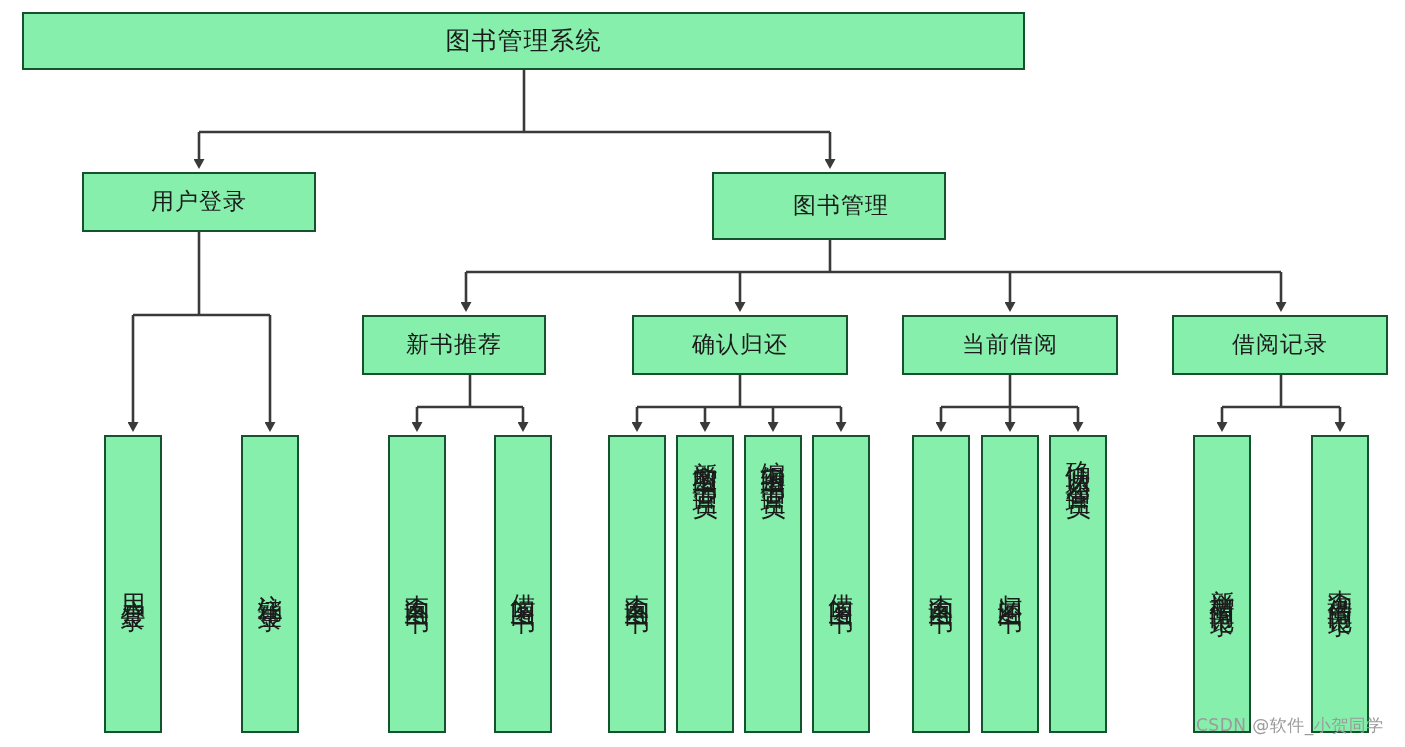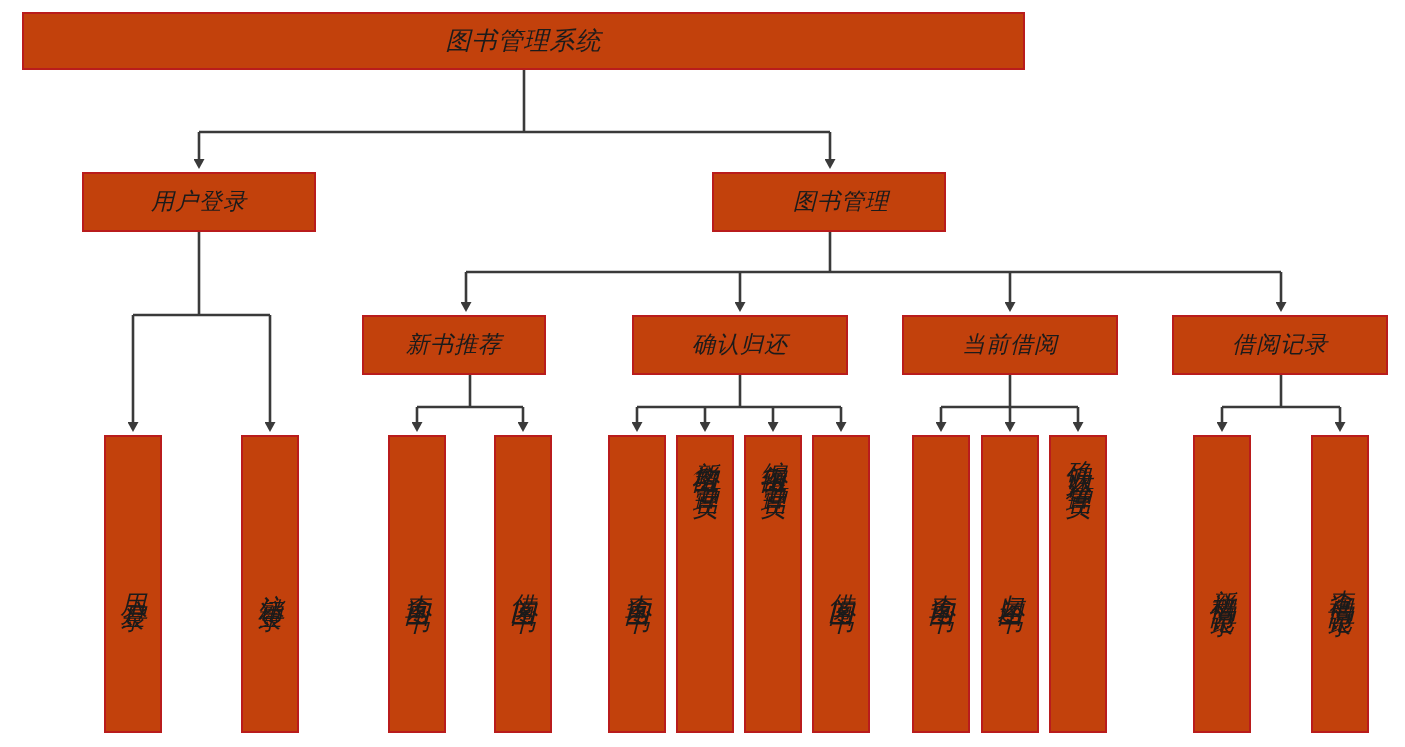--- a/index.html
+++ b/index.html
@@ -22,26 +22,25 @@
     position: absolute;
     left: 0;
     top: 0;
     width: 1405px;
     height: 747px;
     pointer-events: none;
   }
   .node {
     position: absolute;
     box-sizing: border-box;
-    background: #c2410c;
-    border: 2px solid #b91c1c;
+    background: #86efac;
+    border: 2px solid #14532d;
     display: flex;
     align-items: center;
     justify-content: center;
-    font-style: italic;
   }
   .node .lbl {
     color: #1b1b1b;
     text-align: center;
     line-height: 1.18;
     white-space: nowrap;
   }
   
   .h-node .lbl {
     font-size: 23px;
@@ -140,21 +139,21 @@
   </svg>
 
   <div class="node h-node" id="n-root" style="left:22px; top:12px; width:1003px; height:58px;">
     <span class="lbl">图书管理系统</span>
   </div>
 
   <div class="node h-node" style="left:82px; top:172px; width:234px; height:60px;">
     <span class="lbl">用户登录</span>
   </div>
 
-  <div class="node h-node" style="left:712px; top:172px; width:234px; height:60px;padding-left:24px;">
+  <div class="node h-node" style="left:712px; top:172px; width:234px; height:68px;padding-left:24px;">
     <span class="lbl">图书管理</span>
   </div>
 
   <div class="node h-node" style="left:362px; top:315px; width:184px; height:60px;">
     <span class="lbl">新书推荐</span>
   </div>
 
   <div class="node h-node" style="left:632px; top:315px; width:216px; height:60px;">
     <span class="lbl">确认归还</span>
   </div>
@@ -212,14 +211,15 @@
   </div>
 
   <div class="node v-node centered" style="left:1193px; top:435px; width:58px; height:298px;">
     <span class="lbl">新增借阅记录</span>
   </div>
 
   <div class="node v-node centered" style="left:1311px; top:435px; width:58px; height:298px;">
     <span class="lbl">查询借阅记录</span>
   </div>
 
+  <div class="watermark">CSDN @软件_小贺同学</div>
 
 </div>
 
 </body></html>

